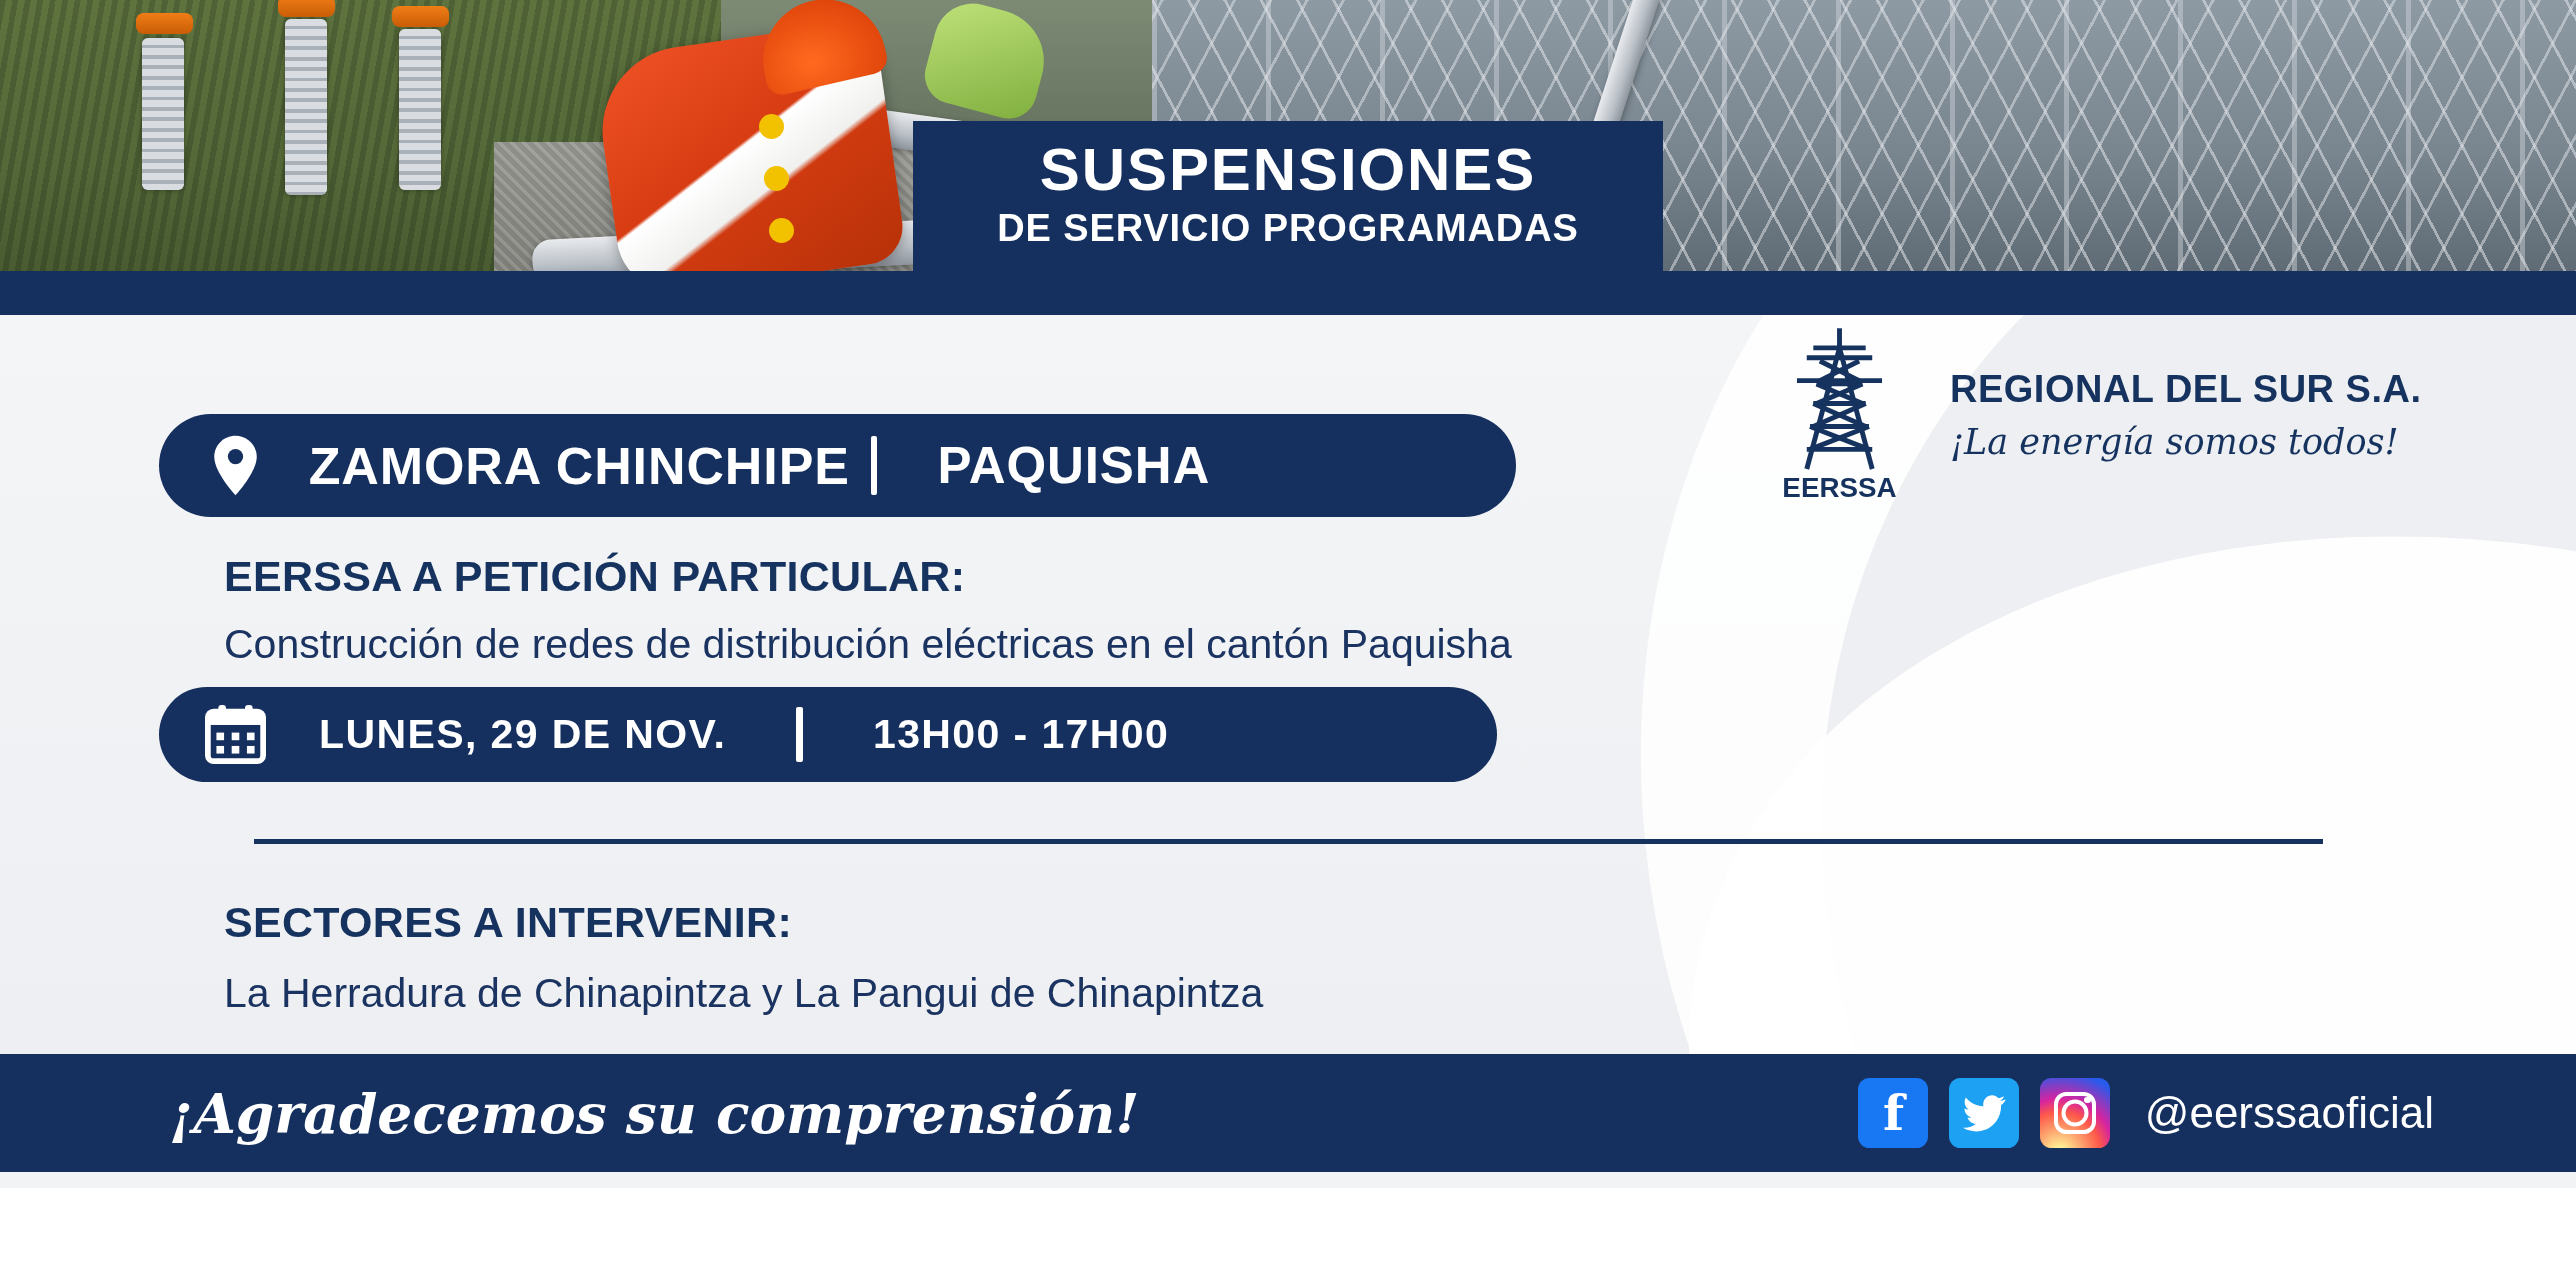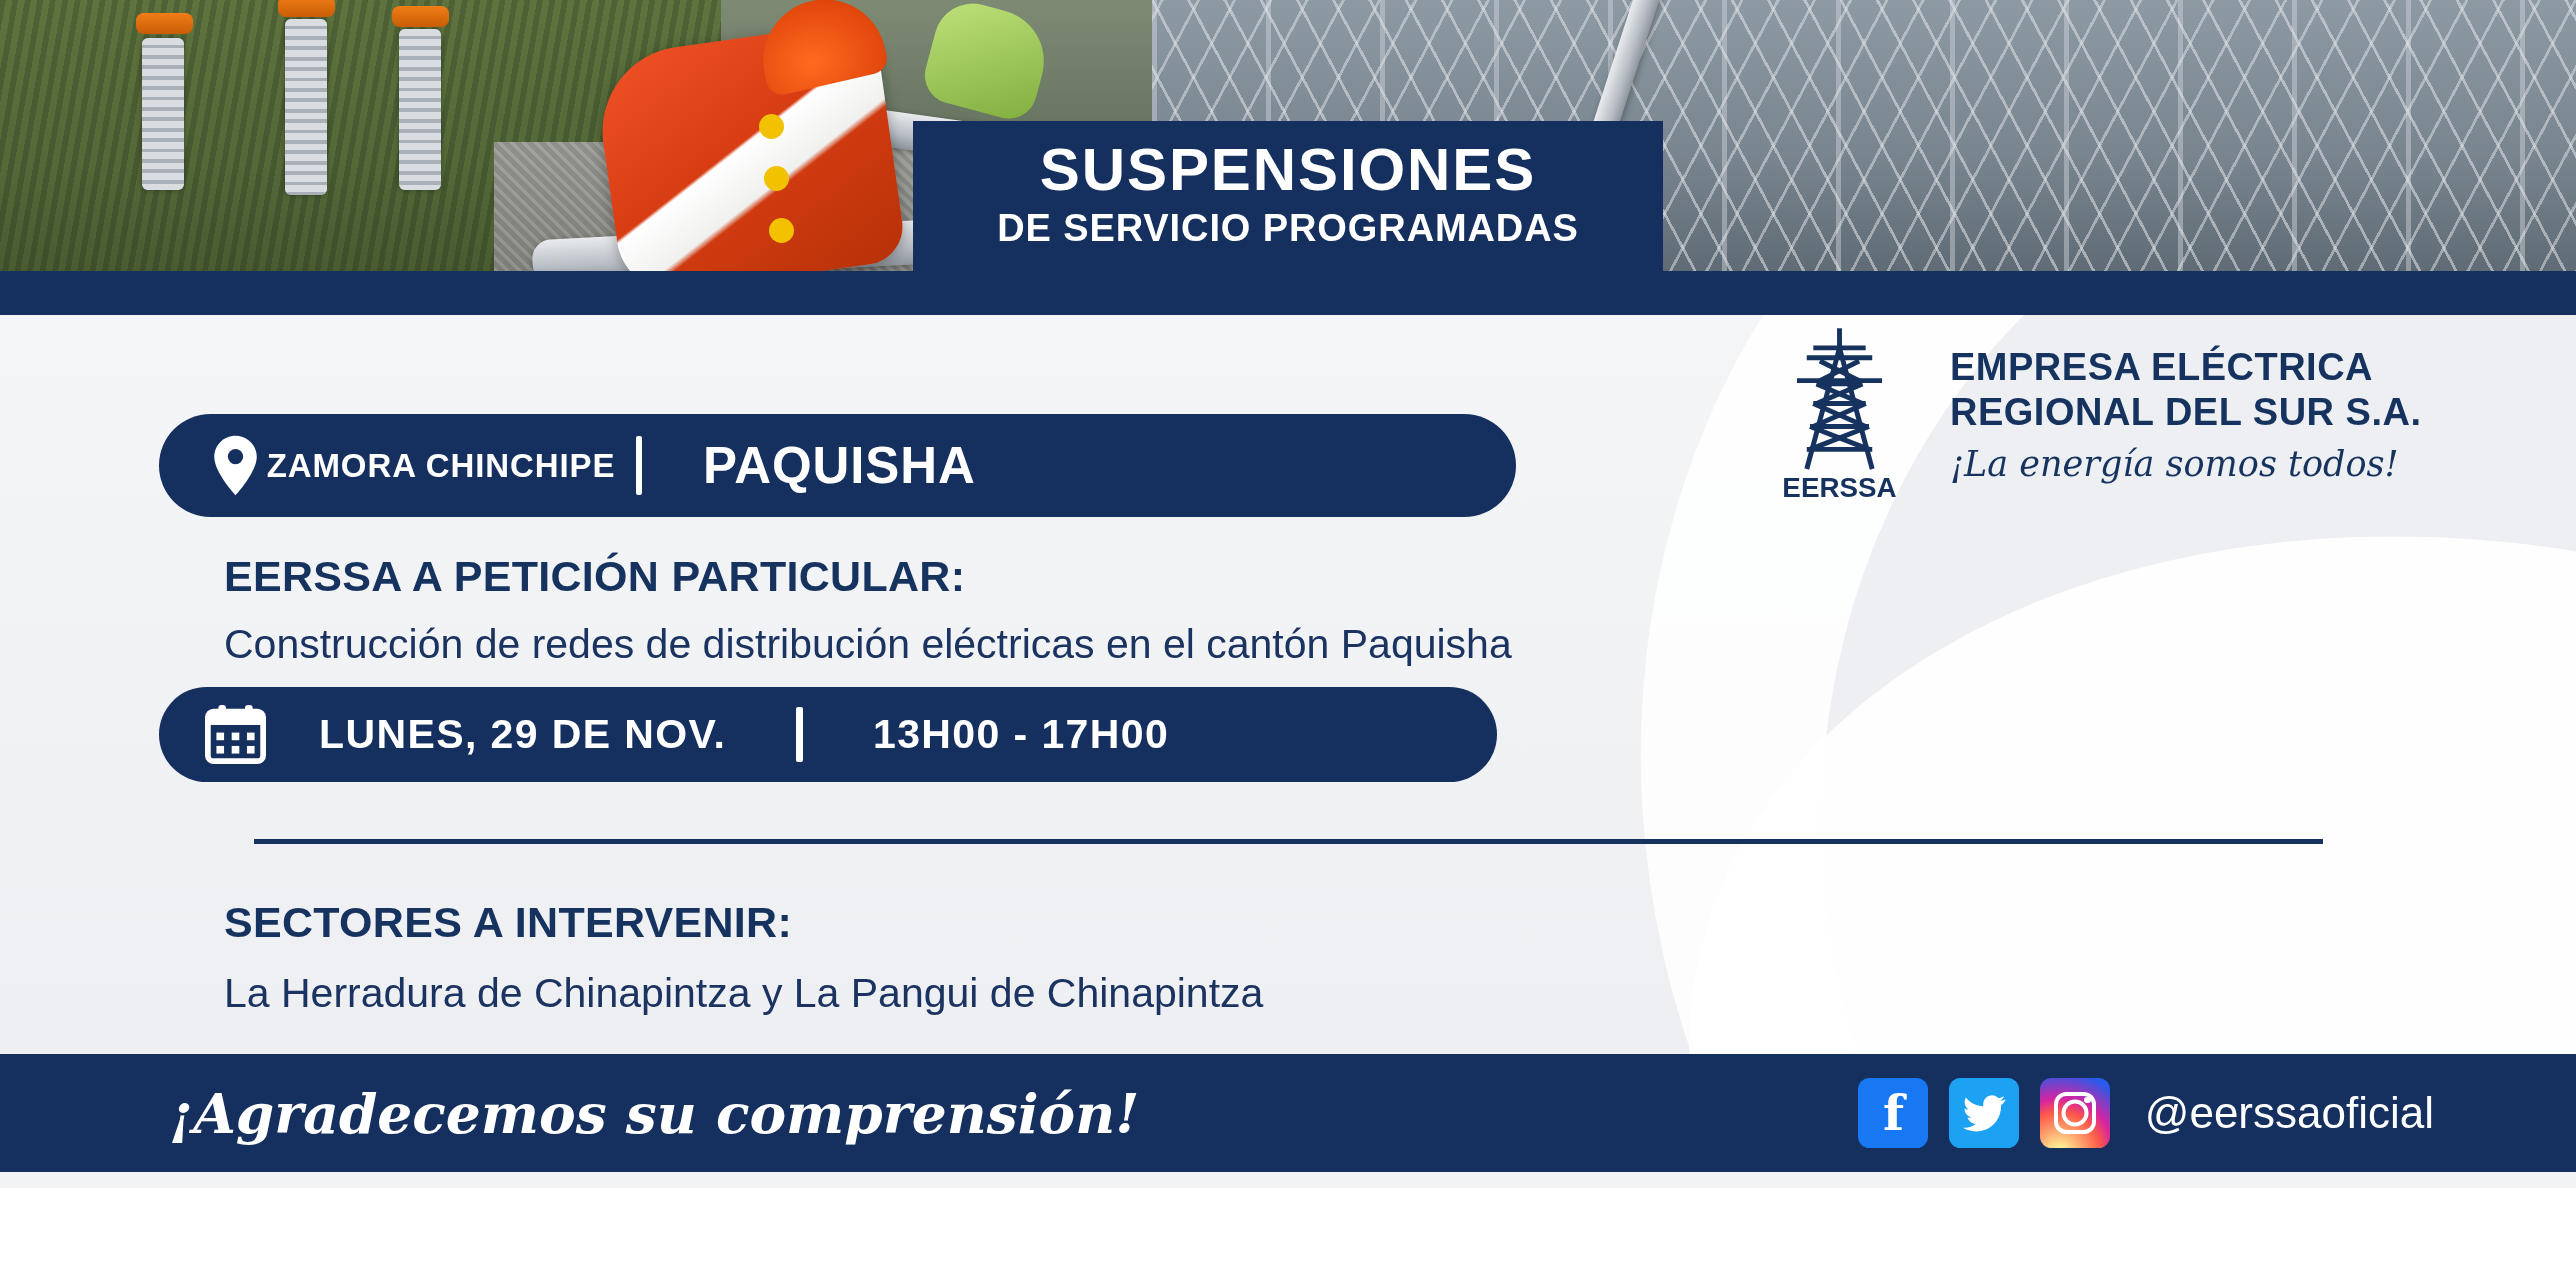--- a/index.html
+++ b/index.html
@@ -207,23 +207,24 @@
     align-items: center;
     color: #ffffff;
   }
   .pill-location {
     left: 159px; top: 99px;
     width: 1357px; height: 103px;
     padding-left: 51px;
   }
   .pin-icon { width: 51px; height: 61px; margin-right: 5.7px; flex: none; }
   .loc-province {
-    font-size: 33px;
+    font-size: 52px;
     font-weight: bold;
     letter-spacing: 0.9px;
+    margin-left: 42px;
   }
   .pill-divider {
     width: 5.7px; height: 59px;
     background: #ffffff;
     margin: 0 61px 0 21px;
     border-radius: 1.9px;
   }
   .loc-canton {
     font-size: 51px;
     font-weight: bold;
@@ -474,21 +475,20 @@
               <path d="M64 36 L36 48"></path>
               <path d="M34 48 L66 62"></path>
               <path d="M66 48 L34 62"></path>
               <path d="M32 62 L68 76"></path>
               <path d="M68 62 L32 76"></path>
             </g>
             <text x="50" y="105" font-family="Liberation Sans, sans-serif" font-size="17" font-weight="bold" fill="#16335f" text-anchor="middle">EERSSA</text>
           </svg>
         </div>
         <div class="logo-text">
-          <div class="logo-l1">EMPRESA ELÉCTRICA</div>
           <div class="logo-l2">REGIONAL DEL SUR S.A.</div>
           <div class="logo-slogan">¡La energía somos todos!</div>
         </div>
       </div>
 
     </div>
   </div>
 
   <div class="footer">
     <div class="footer-text">¡Agradecemos su comprensión!</div>

